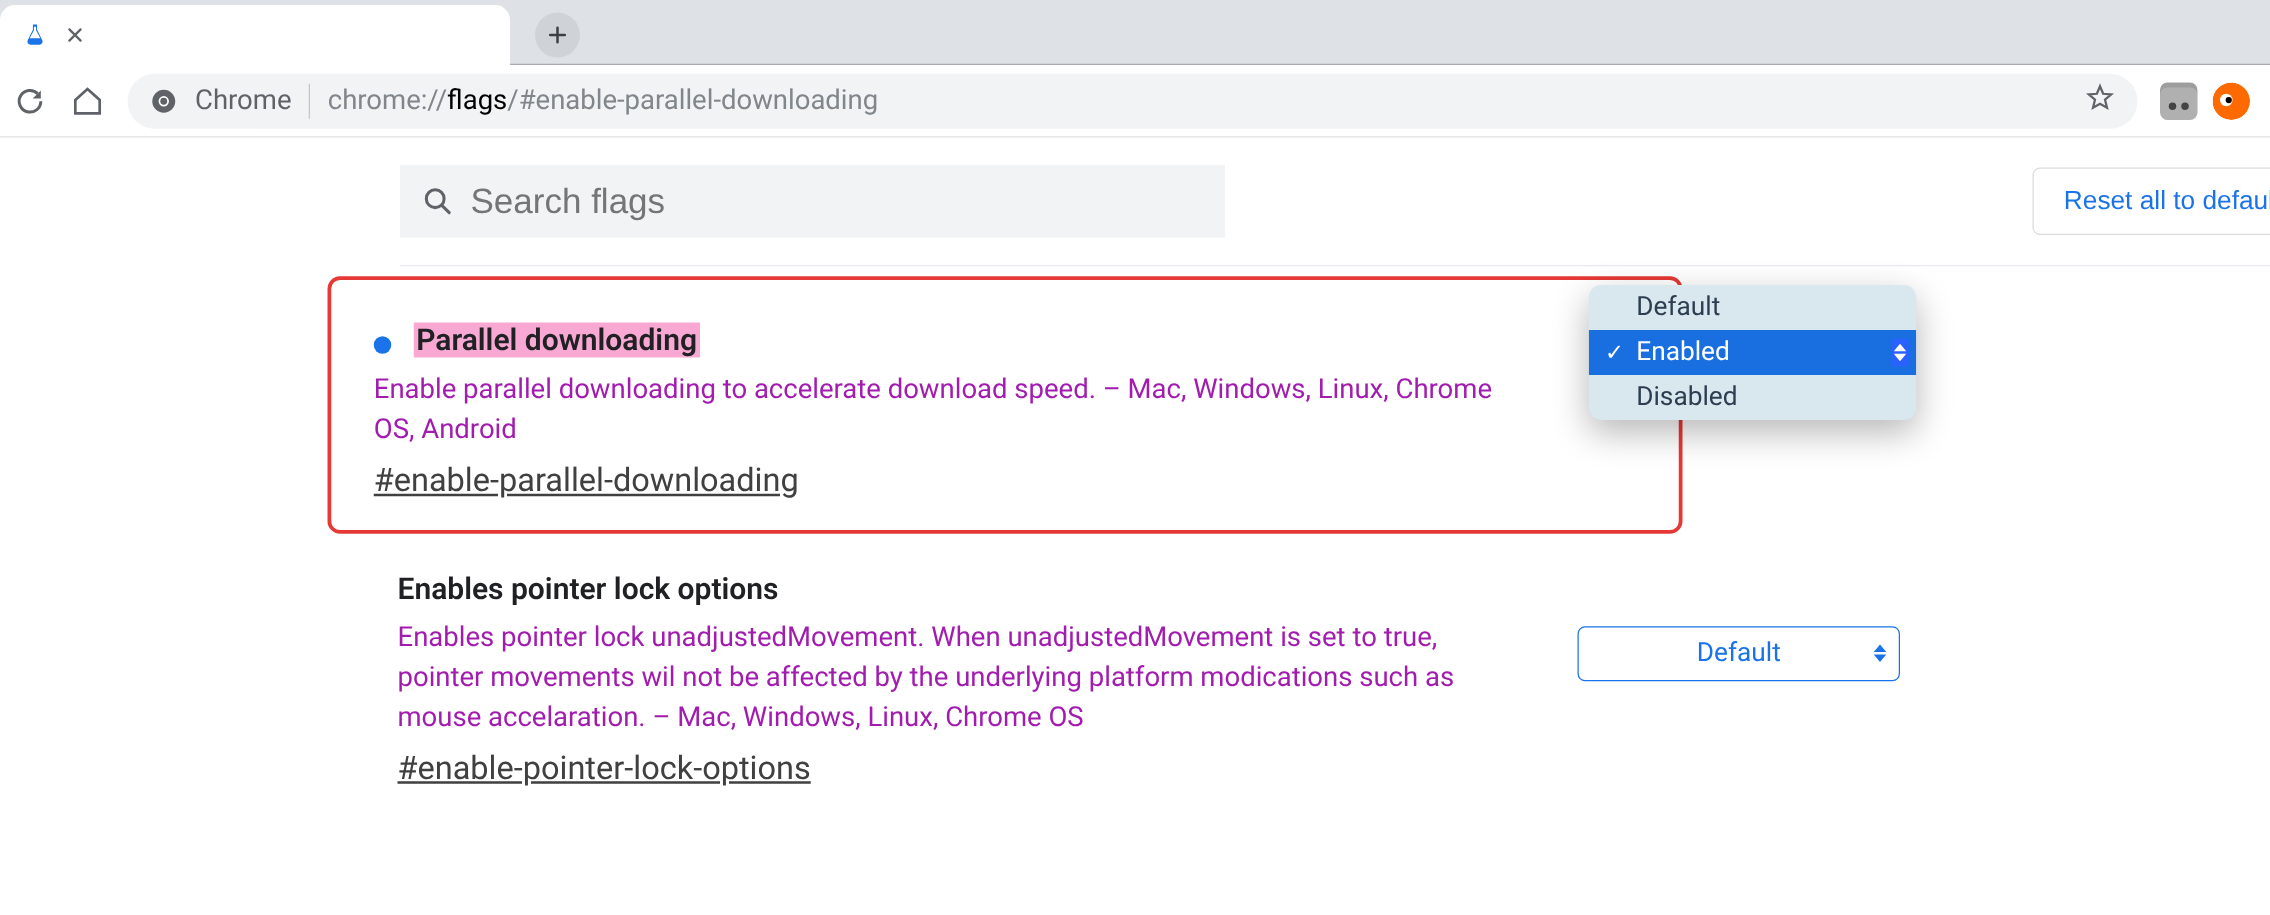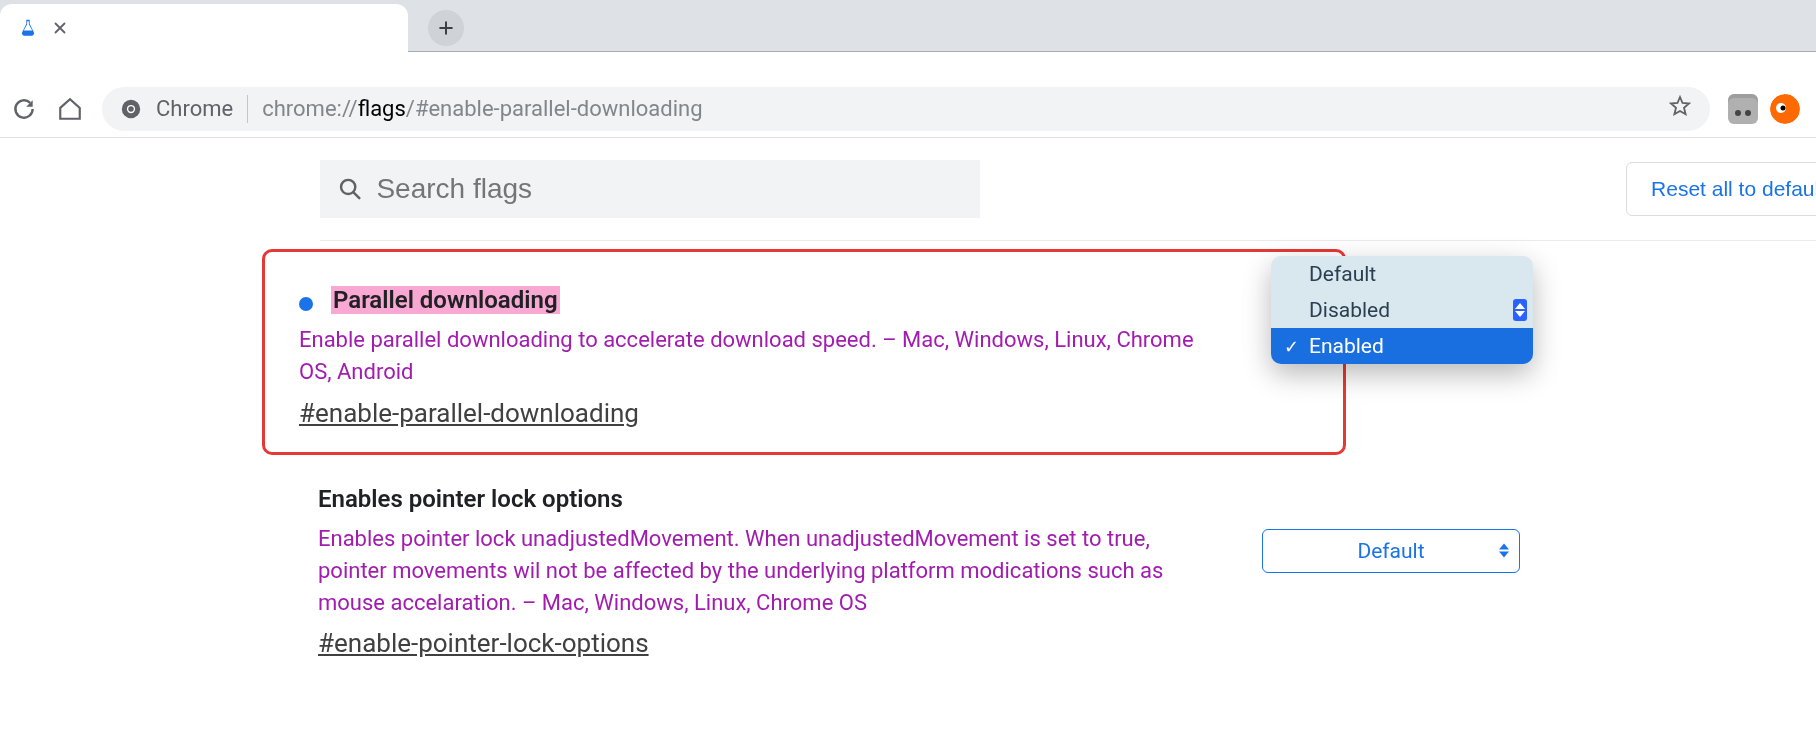--- a/index.html
+++ b/index.html
@@ -53,21 +53,20 @@
 
   
   .toolbar {
     height: 58px;
     background: #fff;
     display: flex;
     align-items: center;
     padding: 0 10px;
     gap: 18px;
     border-bottom: 1px solid #e0e0e0;
-    margin-top: 28px;
   }
   .tb-icon {
     width: 28px; height: 28px;
     display:flex; align-items:center; justify-content:center;
     color: #5f6368;
     cursor:pointer;
   }
   .omnibox {
     flex: 1;
     height: 44px;
@@ -335,22 +334,22 @@
   <div class="flag-card outlined">
     <div>
       <span class="dot"></span>
       <span class="flag-title highlighted">Parallel downloading</span>
     </div>
     <div class="flag-desc">Enable parallel downloading to accelerate download speed. – Mac, Windows, Linux, Chrome OS, Android</div>
     <a class="flag-anchor">#enable-parallel-downloading</a>
 
     <div class="dropdown-popup">
       <div class="option">Default</div>
+      <div class="option selected">Enabled</div>
       <div class="option">Disabled</div>
-      <div class="option selected">Enabled</div>
       <div class="arrows">
         <svg viewBox="0 0 10 6">
             <path fill="#fff" d="M5 0l5 6H0z"></path>
           </svg>
         <svg viewBox="0 0 10 6">
             <path fill="#fff" d="M5 6L0 0h10z"></path>
           </svg>
       </div>
     </div>
   </div>

